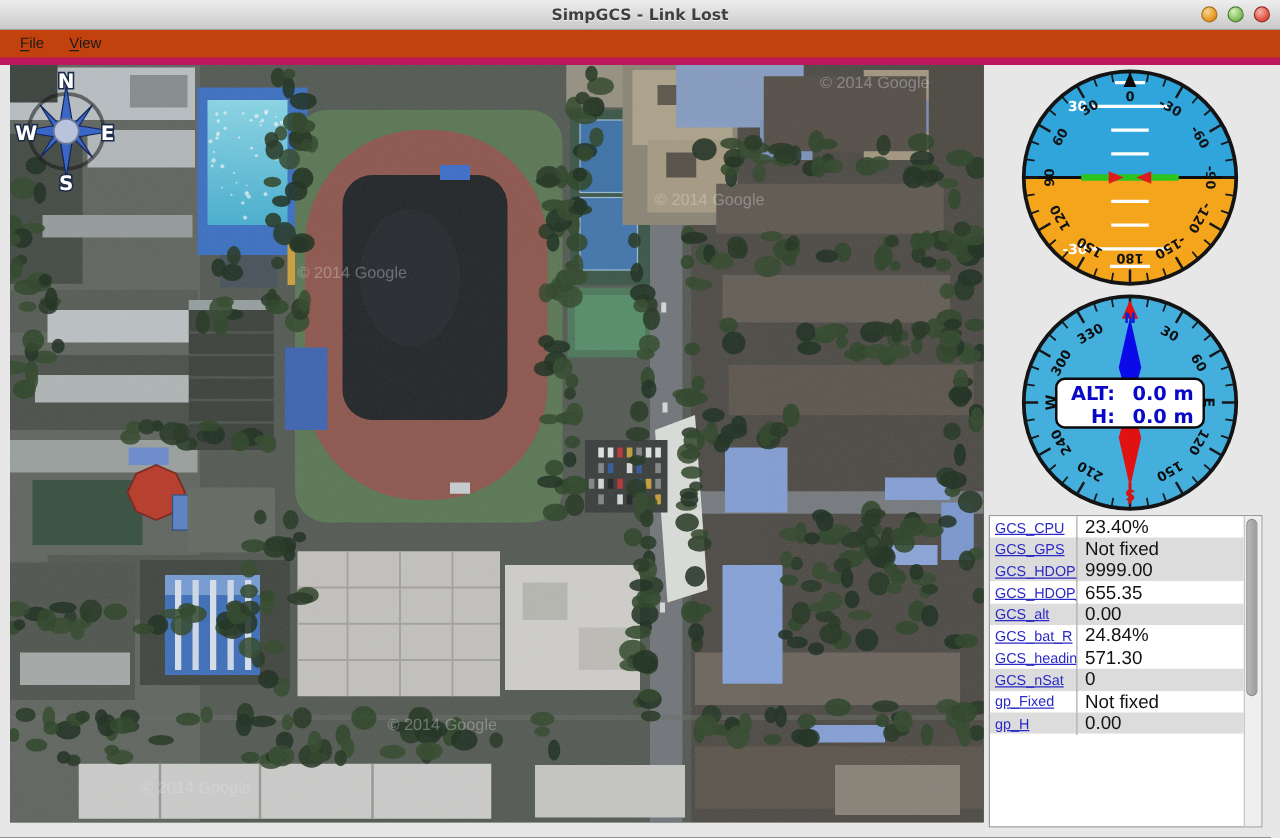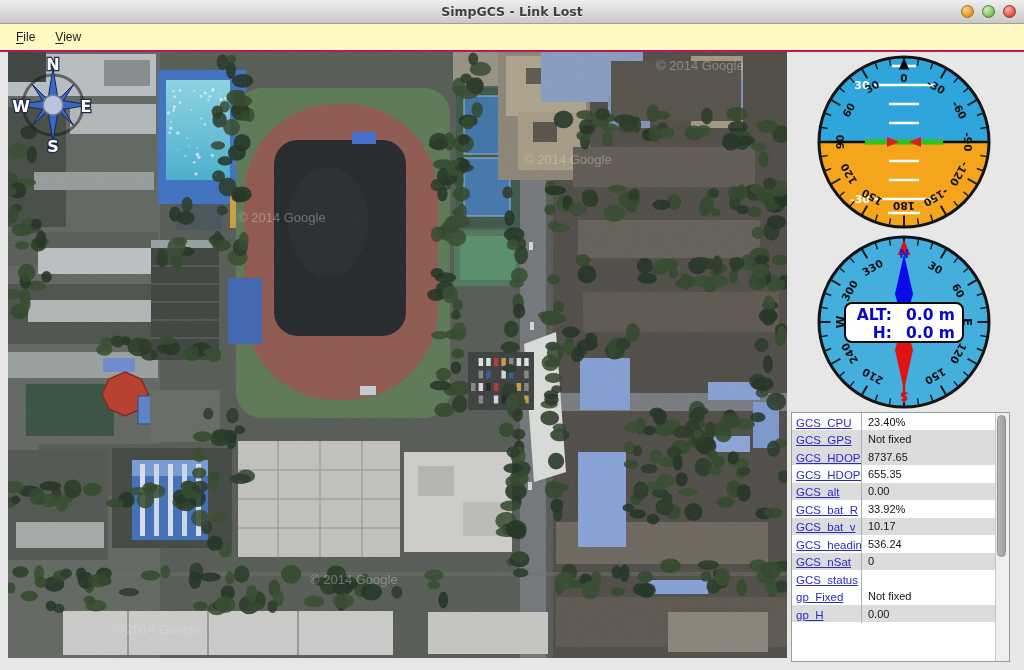--- a/index.html
+++ b/index.html
@@ -10,40 +10,40 @@
     background:linear-gradient(#eeeeee,#c9c9c9);border-bottom:1px solid #a0a0a0;box-sizing:border-box;}
   .title{position:absolute;left:0;right:0;top:0;height:16px;line-height:23px;text-align:center;
     font-family:"DejaVu Sans",sans-serif;font-size:12.5px;font-weight:bold;color:#3f3f3f;
     text-shadow:0 1px 0 rgba(255,255,255,.75);}
   .winbtns{position:absolute;right:8px;top:5px;display:flex;gap:8px;}
   .wbtn{width:13px;height:13px;border-radius:50%;box-sizing:border-box;}
   .wbtn.amber{background:radial-gradient(circle at 35% 30%,#f9d694,#e79a28 62%,#c87d12);border:1px solid #a86f15;}
   .wbtn.green{background:radial-gradient(circle at 35% 30%,#d6eebd,#87c05d 62%,#5d9639);border:1px solid #4f7d33;}
   .wbtn.red{background:radial-gradient(circle at 35% 30%,#f6b3a9,#e05948 62%,#bb3327);border:1px solid #992a22;}
   
-  .menubar{position:absolute;left:0;top:24px;width:1024px;height:28px;background:#fef9c3;
-    border-bottom:2px solid #be185d;box-sizing:border-box;display:flex;align-items:center;padding-left:6px;}
+  .menubar{position:absolute;left:0;top:24px;width:1024px;height:28px;background:#c2410c;
+    border-bottom:6px solid #be185d;box-sizing:border-box;display:flex;align-items:flex-start;padding-left:6px;}
   .menu-item{padding:3px 10px;font-size:12px;color:#1c1c1c;}
   .menu-item u{text-underline-offset:2px;}
   
   .map{position:absolute;left:8px;top:52px;width:779px;height:606px;background:#565b53;overflow:hidden;}
   
   .gauge{position:absolute;}
   #att-svg{left:816px;top:54px;}
   #cmp-svg{left:816px;top:234px;}
   
   .table{position:absolute;left:791px;top:412px;width:219px;height:250px;border:1px solid #9b9b9b;
     background:#ffffff;box-sizing:border-box;display:flex;}
   .tbody{flex:1;overflow:hidden;}
   .trow{display:flex;height:17.45px;box-sizing:border-box;align-items:center;}
   .trow.even{background:#ffffff;}
   .trow.odd{background:#dcdcdc;}
   .tc1{width:70px;border-right:1px solid #aeaeae;box-sizing:border-box;padding-left:4px;overflow:hidden;}
   .tc1 span{color:#2a2ac8;text-decoration:underline;font-weight:normal;font-size:11.5px;white-space:nowrap;}
-  .tc2{flex:1;padding-left:6px;font-size:11px;color:#141414;white-space:pre;overflow:hidden;}
+  .tc2{flex:1;padding-left:6px;font-size:15px;color:#141414;white-space:pre;overflow:hidden;}
   .sbar{width:13px;border-left:1px solid #c6c6c6;background:#efefef;position:relative;}
   .sthumb{position:absolute;top:2px;left:1px;width:9px;height:142px;border-radius:5px;
     background:linear-gradient(90deg,#b7b7b7,#9e9e9e);border:1px solid #8f8f8f;box-sizing:border-box;}
 </style>
 </head>
 <body>
 
 <div class="app">
 
   <div class="titlebar">
@@ -996,49 +996,41 @@
         <div class="trow even">
           <div class="tc1"><span>GCS_CPU</span></div>
           <div class="tc2">23.40%</div>
         </div>
         <div class="trow odd">
           <div class="tc1"><span>GCS_GPS</span></div>
           <div class="tc2">Not fixed</div>
         </div>
         <div class="trow odd">
           <div class="tc1"><span>GCS_HDOP_H</span></div>
-          <div class="tc2">8737.65</div>
+          <div class="tc2">9999.00</div>
         </div>
         <div class="trow even">
           <div class="tc1"><span>GCS_HDOP_V</span></div>
           <div class="tc2">655.35</div>
         </div>
         <div class="trow odd">
           <div class="tc1"><span>GCS_alt</span></div>
           <div class="tc2">0.00</div>
         </div>
         <div class="trow even">
           <div class="tc1"><span>GCS_bat_R</span></div>
-          <div class="tc2">33.92%</div>
-        </div>
-        <div class="trow odd">
-          <div class="tc1"><span>GCS_bat_v</span></div>
-          <div class="tc2">10.17</div>
+          <div class="tc2">24.84%</div>
         </div>
         <div class="trow even">
           <div class="tc1"><span>GCS_heading</span></div>
-          <div class="tc2">536.24</div>
+          <div class="tc2">571.30</div>
         </div>
         <div class="trow odd">
           <div class="tc1"><span>GCS_nSat</span></div>
           <div class="tc2">0</div>
-        </div>
-        <div class="trow even">
-          <div class="tc1"><span>GCS_status</span></div>
-          <div class="tc2"></div>
         </div>
         <div class="trow even">
           <div class="tc1"><span>gp_Fixed</span></div>
           <div class="tc2">Not fixed</div>
         </div>
         <div class="trow odd">
           <div class="tc1"><span>gp_H</span></div>
           <div class="tc2">0.00</div>
         </div>
         <div class="trow even">

